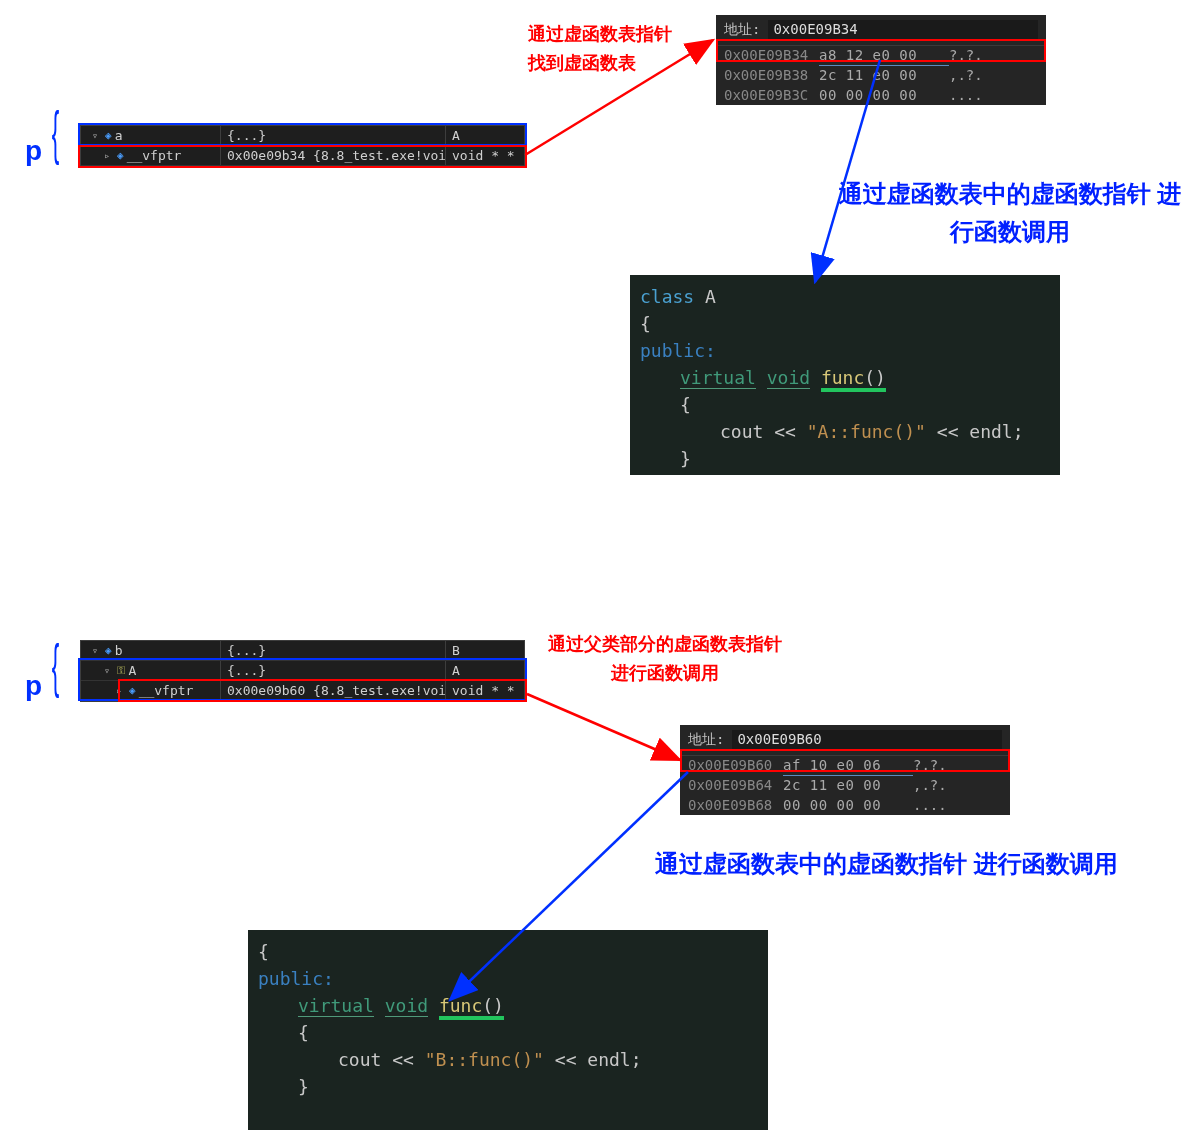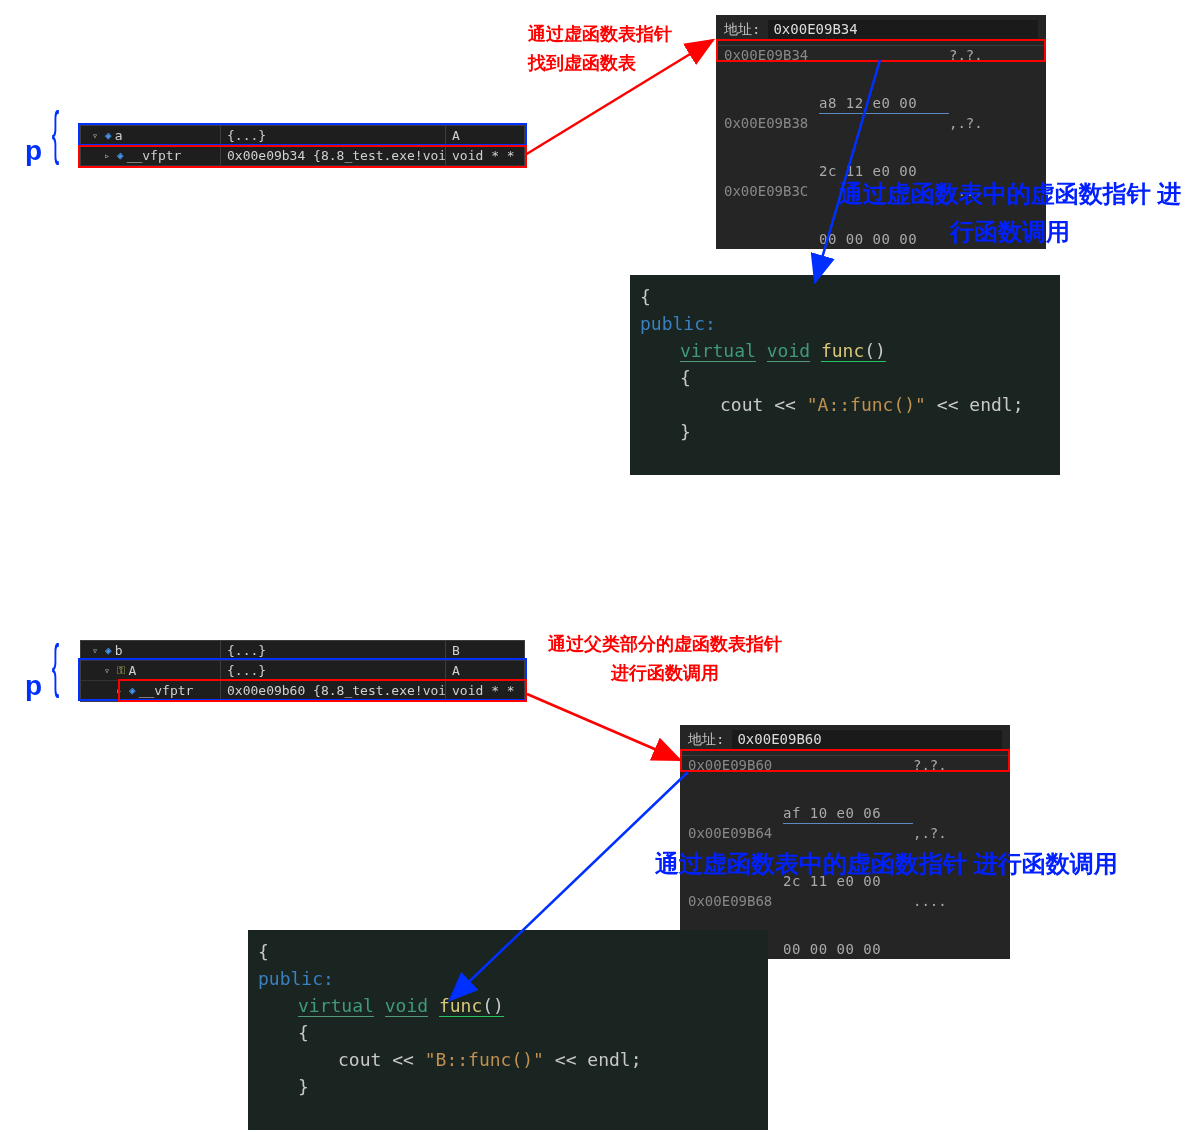--- a/index.html
+++ b/index.html
@@ -23,31 +23,31 @@
   
   .box-blue { border: 2px solid #0030ff; position: absolute; }
   .box-red { border: 2px solid #ff0000; position: absolute; }
   
   .mem-panel { position: absolute; background: #252525; font-family: Consolas, monospace; font-size: 14px; color: #b0b0b0; line-height: 1.4; }
   .mem-header { display: flex; gap: 8px; padding: 5px 8px; border-bottom: 1px solid #3a3a3a; }
   .mem-header-label { color: #c0c0c0; }
   .mem-header-val { background: #1a1a1a; flex: 1; padding: 0 5px; color: #ddd; }
   .mem-row { display: flex; padding: 0 8px; font-family: Consolas, monospace; }
   .mem-addr { width: 95px; color: #888; }
-  .mem-bytes { width: 130px; color: #aaa; letter-spacing: 0.5px; margin-top: 48px; }
+  .mem-bytes { width: 130px; color: #aaa; letter-spacing: 0.5px; }
   .mem-ascii { color: #aaa; }
   .mem-underline { border-bottom: 1px solid #5a8ac0; }
   
   .code-panel { position: absolute; background: #1a2420; font-family: Consolas, monospace; font-size: 18px; color: #c8c8c8; padding: 8px 10px; line-height: 1.5; }
   .kw-class { color: #4aa0d0; }
   .kw-public { color: #3a80c0; }
   .kw-virtual { color: #409a7a; border-bottom: 1px solid #509a7a; }
   .kw-void { color: #409a7a; border-bottom: 1px solid #509a7a; }
   .fn-name { color: #d8c878; }
-  .fn-underline { border-bottom: 1px solid #22c55e; }
+  .fn-underline { border-bottom: 4px solid #22c55e; }
   .str { color: #c09050; }
   .op { color: #c8c8c8; }
   .paren { color: #c8c8c8; }
   
   svg.arrow { position: absolute; pointer-events: none; }
 </style>
 </head>
 <body>
 
 <div class="annotation-red" style="left:528px;top:20px;white-space:pre-line;">通过虚函数表指针
@@ -101,20 +101,21 @@
       <span class="mem-bytes">00 00 00 00</span>
       <span class="mem-ascii">....</span>
     </div>
 </div>
 <div class="box-red" style="left:716px;top:39px;width:330px;height:23px;"></div>
 
 <div class="annotation-blue" style="left:830px;top:175px;">通过虚函数表中的虚函数指针
 进行函数调用</div>
 
 <div class="code-panel" style="left:630px;top:275px;width:430px;height:200px;">
+  <div><span class="kw-class">class</span> <span>A</span></div>
   <div><span>{</span></div>
   <div><span class="kw-public">public:</span></div>
   <div style="padding-left:40px;"><span class="kw-virtual">virtual</span> <span class="kw-void">void</span> <span class="fn-name fn-underline">func</span><span class="paren fn-underline">()</span></div>
   <div style="padding-left:40px;"><span>{</span></div>
   <div style="padding-left:80px;"><span>cout</span> <span class="op">&lt;&lt;</span> <span class="str">"A::func()"</span> <span class="op">&lt;&lt;</span> <span>endl;</span></div>
   <div style="padding-left:40px;"><span>}</span></div>
 </div>
 
 <svg class="arrow" style="left:515px;top:30px;width:210px;height:130px;">
   <defs>

